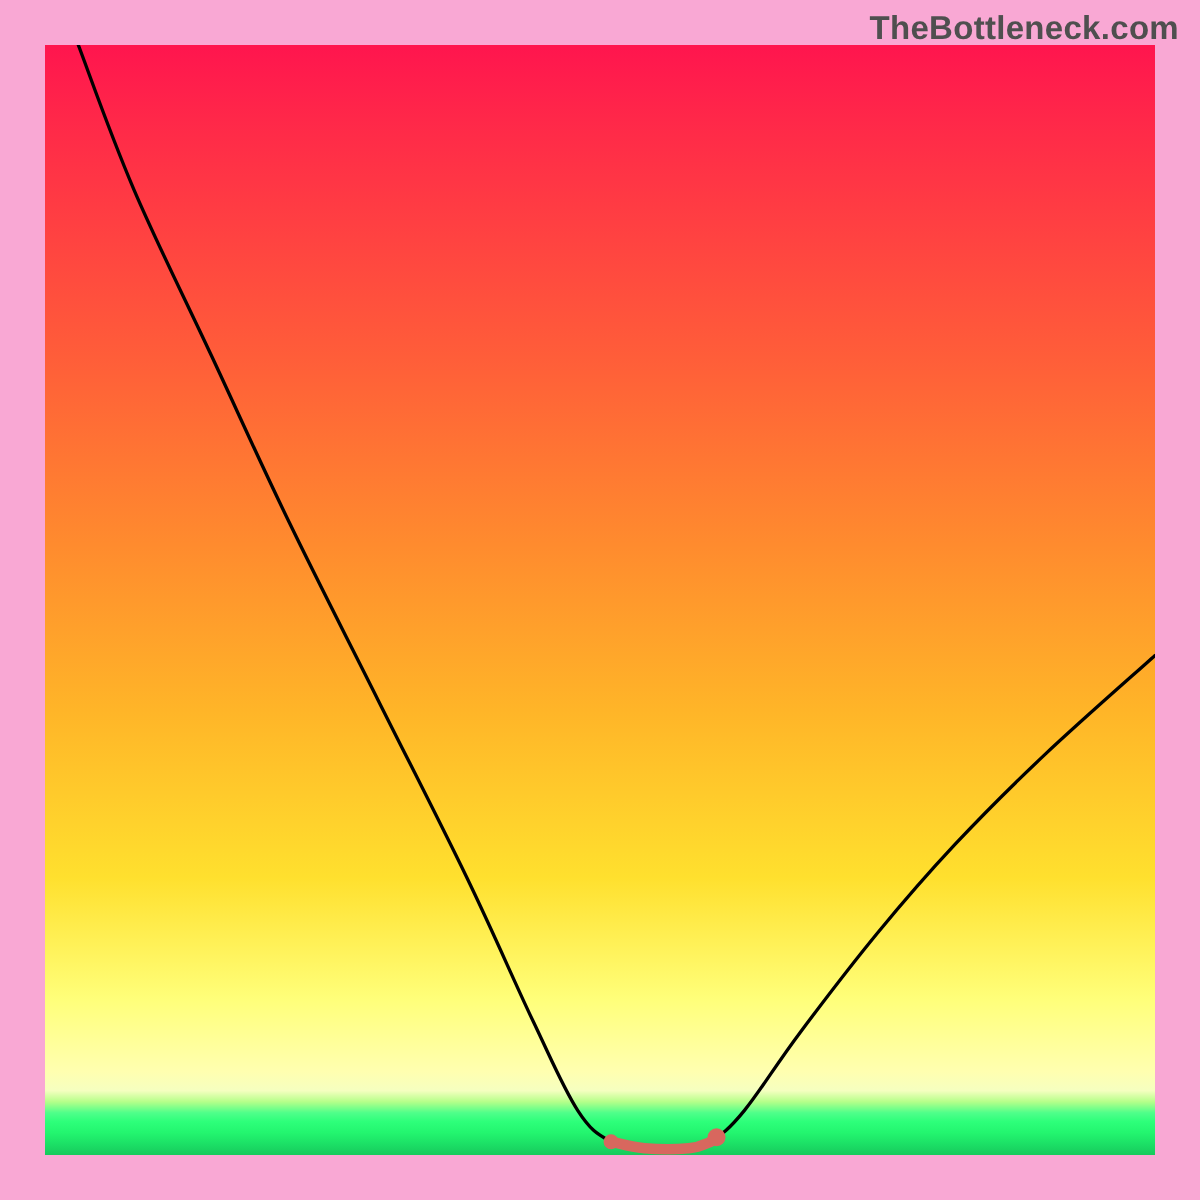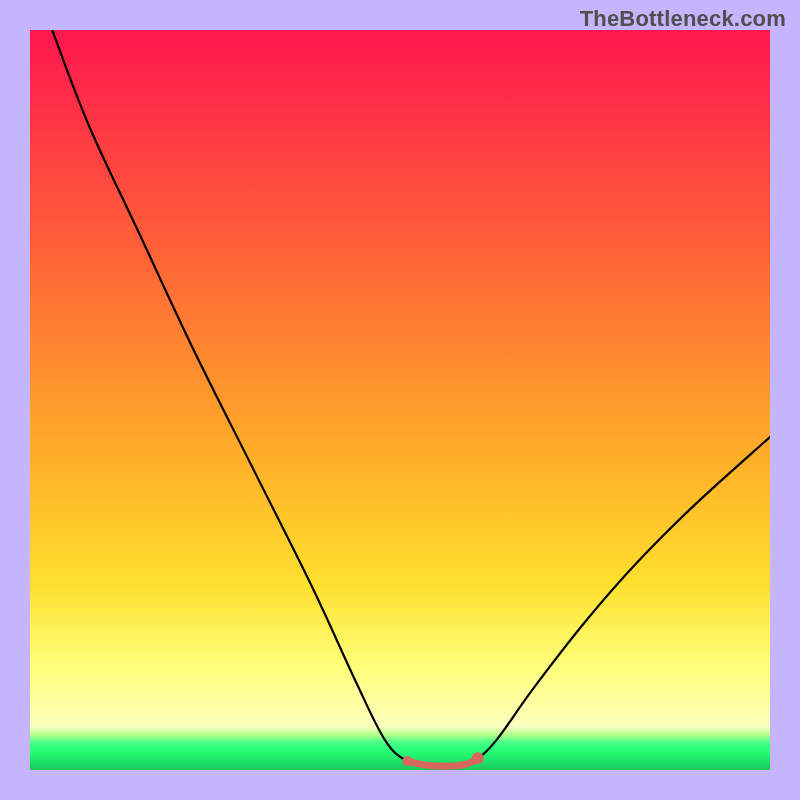--- a/index.html
+++ b/index.html
@@ -8,21 +8,21 @@
     width: 800px;
     height: 800px;
     background: #000;
     overflow: hidden;
     font-family: Arial, Helvetica, sans-serif;
   }
   .frame {
     position: relative;
     width: 800px;
     height: 800px;
-    background: #c4b5fd;
+    background: #f9a8d4;
   }
   .watermark {
     position: absolute;
     top: 6px;
     right: 14px;
     color: #4f4f4f;
     font-size: 22px;
     font-weight: bold;
     letter-spacing: 0.2px;
     z-index: 10;

